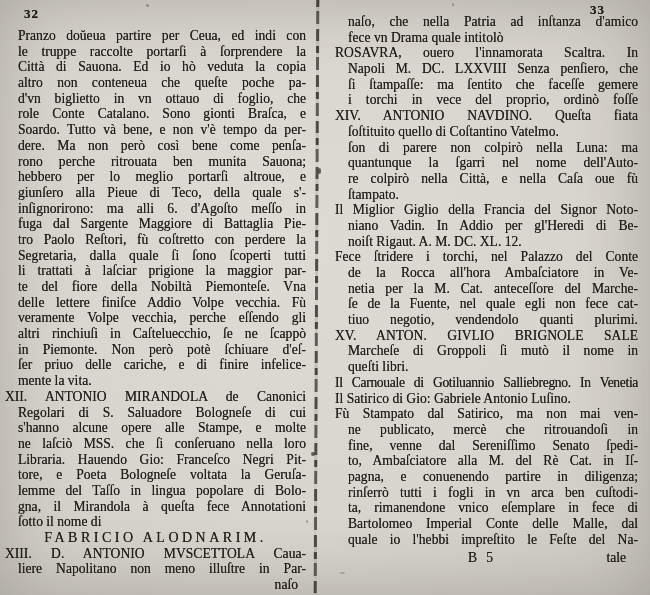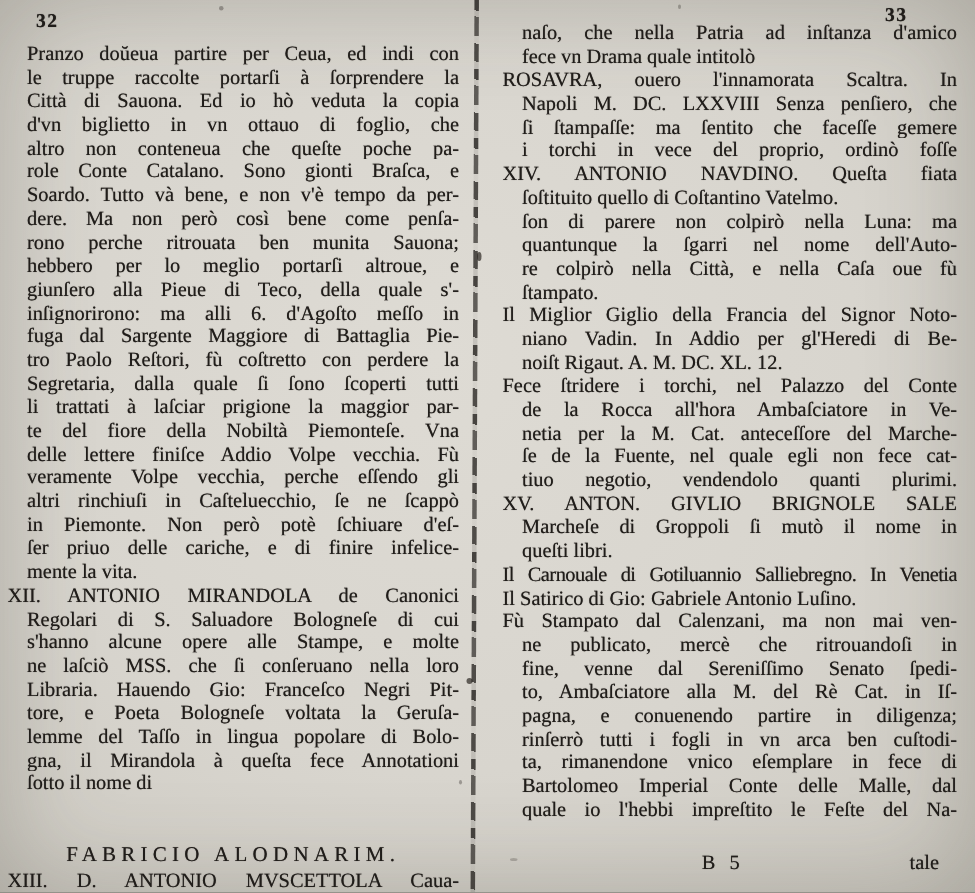--- a/index.html
+++ b/index.html
@@ -22,46 +22,46 @@
       rgba(25,22,19,.85) 29px 41px, rgba(25,22,19,.15) 41px 46px);
     transform:rotate(.25deg);
   }
   .col{position:absolute;text-shadow:0 0 .5px rgba(32,28,24,.75);}
   .colL{left:5px;top:28px;width:301px;}
   .colR{left:335px;top:14px;width:303px;}
   .ln{height:15.7px;line-height:15.7px;font-size:13.6px;overflow:hidden;
       padding-left:13px;white-space:normal;}
   .ln.hang{padding-left:0;}
   .ln.j{text-align:justify;text-align-last:justify;}
-  .ln.ac{text-align:center;text-align-last:center;padding-left:0;margin-top:33px;}
+  .ln.ac{text-align:center;text-align-last:center;padding-left:0;}
   .ln.ar{text-align:left;text-align-last:right;padding-right:8px;}
   .ln .it{}
   .spaced{letter-spacing:3.5px;font-size:14px;}
   .tight{letter-spacing:-0.35px;}
-  .sig{display:flex;margin-top:20px;padding-left:0;}
+  .sig{display:flex;margin-top:3px;padding-left:0;}
   .sig .sl{flex:1;}
   .sig .sc{flex:0 0 auto;word-spacing:6px;}
   .sig .sr{flex:1;text-align:right;padding-right:12px;}
   .speck{position:absolute;background:rgba(30,26,22,.65);border-radius:50%;}
 </style>
 </head>
 <body>
 
 <div class="scan">
   <div class="pageno pn-left">32</div>
   <div class="pageno pn-right">33</div>
 
   <div class="gutter"></div>
 
   <div class="col colL">
       <div class="ln j"><span class="rm">Pranzo doŭeua partire per Ceua, ed indi con</span></div>
       <div class="ln j"><span class="rm">le truppe raccolte portarſi à ſorprendere la</span></div>
       <div class="ln j"><span class="rm">Città di Sauona. Ed io hò veduta la copia</span></div>
+      <div class="ln j"><span class="rm">altro non conteneua che queſte poche pa-</span></div>
       <div class="ln j"><span class="rm">d'vn biglietto in vn ottauo di foglio, che</span></div>
-      <div class="ln j"><span class="rm">altro non conteneua che queſte poche pa-</span></div>
       <div class="ln j"><span class="rm">role </span><span class="it">Conte Catalano. Sono gionti Braſca, e</span></div>
       <div class="ln j"><span class="it">Soardo. Tutto và bene, e non v'è tempo da per-</span></div>
       <div class="ln j"><span class="it">dere.</span><span class="rm"> Ma non però così bene come penſa-</span></div>
       <div class="ln j"><span class="rm">rono perche ritrouata ben munita Sauona;</span></div>
       <div class="ln j"><span class="rm">hebbero per lo meglio portarſi altroue, e</span></div>
       <div class="ln j"><span class="rm">giunſero alla Pieue di Teco, della quale s'-</span></div>
       <div class="ln j"><span class="rm">inſignorirono: ma alli 6. d'Agoſto meſſo in</span></div>
       <div class="ln j"><span class="rm">fuga dal Sargente Maggiore di Battaglia </span><span class="it">Pie-</span></div>
       <div class="ln j"><span class="it">tro Paolo Reſtori</span><span class="rm">, fù coſtretto con perdere la</span></div>
       <div class="ln j"><span class="rm">Segretaria, dalla quale ſi ſono ſcoperti tutti</span></div>
@@ -106,21 +106,21 @@
       <div class="ln hang j"><span class="rm">Fece ſtridere i torchi, nel Palazzo del Conte</span></div>
       <div class="ln j"><span class="rm">de la Rocca all'hora Ambaſciatore in Ve-</span></div>
       <div class="ln j"><span class="rm">netia per la M. Cat. anteceſſore del Marche-</span></div>
       <div class="ln j"><span class="rm">ſe de la Fuente, nel quale egli non fece cat-</span></div>
       <div class="ln j"><span class="rm">tiuo negotio, vendendolo </span><span class="it">quanti plurimi.</span></div>
       <div class="ln hang j"><span class="rm">XV. ANTON. GIVLIO BRIGNOLE SALE</span></div>
       <div class="ln j"><span class="rm">Marcheſe di Groppoli ſi mutò il nome in</span></div>
       <div class="ln"><span class="rm">queſti libri.</span></div>
       <div class="ln hang j tight"><span class="it">Il Carnouale di Gotiluannio Salliebregno.</span><span class="rm"> In Venetia</span></div>
       <div class="ln hang"><span class="it">Il Satirico di Gio: Gabriele Antonio Luſino.</span></div>
-      <div class="ln hang j"><span class="rm">Fù Stampato dal Calenzani, ma non mai ven-</span></div>
+      <div class="ln hang j"><span class="rm">Fù Stampato dal Satirico, ma non mai ven-</span></div>
       <div class="ln j"><span class="rm">ne publicato, mercè che ritrouandoſi in</span></div>
       <div class="ln j"><span class="rm">fine, venne dal Sereniſſimo Senato ſpedi-</span></div>
       <div class="ln j"><span class="rm">to, Ambaſciatore alla M. del Rè Cat. in Iſ-</span></div>
       <div class="ln j"><span class="rm">pagna, e conuenendo partire in diligenza;</span></div>
       <div class="ln j"><span class="rm">rinſerrò tutti i fogli in vn arca ben cuſtodi-</span></div>
       <div class="ln j"><span class="rm">ta, rimanendone vnico eſemplare in fece di</span></div>
       <div class="ln j"><span class="rm">Bartolomeo Imperial Conte delle Malle, dal</span></div>
       <div class="ln j"><span class="rm">quale io l'hebbi impreſtito le Feſte del Na-</span></div>
       <div class="ln sig">
         <span class="sl"></span>

